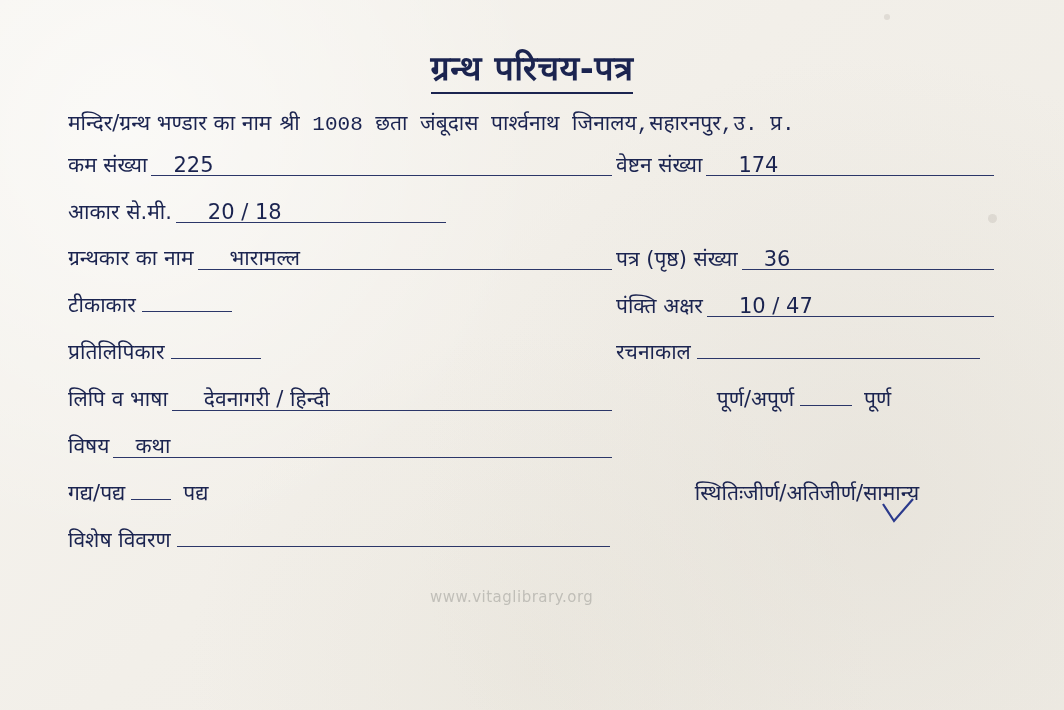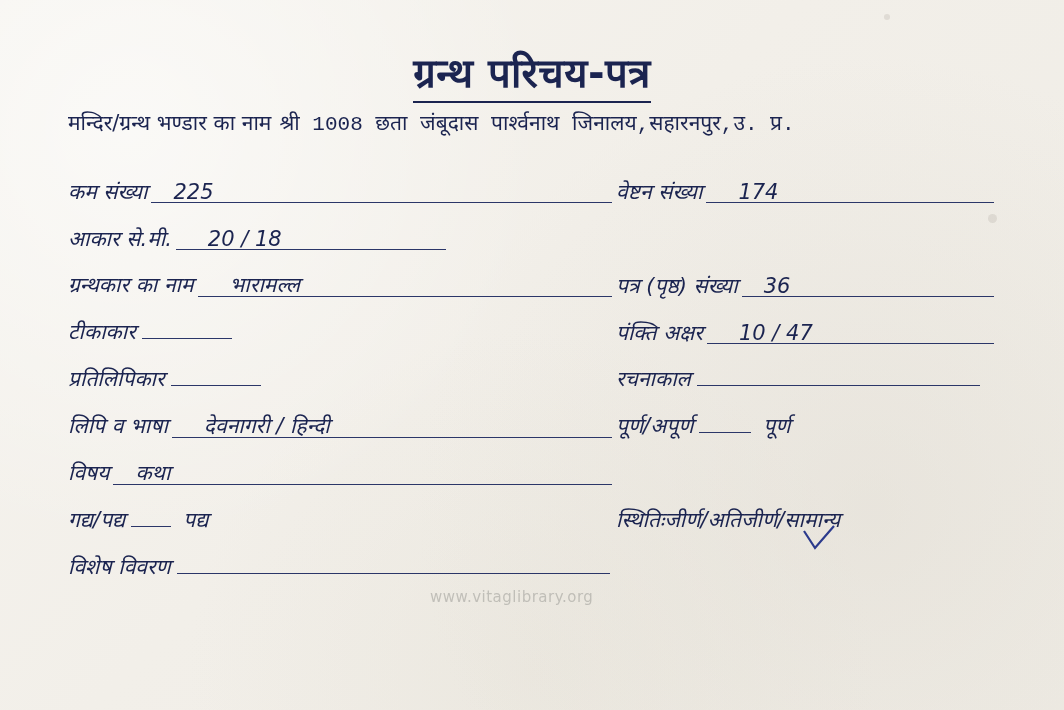--- a/index.html
+++ b/index.html
@@ -28,21 +28,21 @@
       radial-gradient(circle at 82% 72%, rgba(220,215,205,0.40), rgba(255,255,255,0) 45%),
       radial-gradient(circle at 50% 95%, rgba(230,226,216,0.5), rgba(255,255,255,0) 40%);
     pointer-events: none;
   }
   .title {
     position: absolute;
     top: 44px;
     left: 0;
     right: 0;
     text-align: center;
-    font-size: 40px;
+    font-size: 34px;
     font-weight: bold;
     letter-spacing: 0.5px;
     color: #1b2450;
   }
   .title .underline {
     display: inline-block;
     border-bottom: 2px solid #1b2450;
     padding-bottom: 2px;
   }
 
@@ -53,39 +53,38 @@
     right: 40px;
     font-size: 21px;
     color: #1b2450;
     white-space: nowrap;
   }
   .temple-line .lbl { font-weight: normal; margin-top: 44px; }
   .temple-line .val { margin-left: 2px; font-family: Liberation Mono, monospace; }
 
   .rows {
     position: absolute;
-    top: 176px;
+    top: 149px;
     left: 68px;
     width: 930px;
-    font-style: italic;
   }
   .row {
     display: flex;
     height: 47px;
     align-items: flex-start;
   }
   .col {
     display: flex;
     align-items: baseline;
     font-size: 21px;
     white-space: nowrap;
     position: relative;
   }
   .col.left { width: 548px; }
-  .col.right { width: 382px; }
+  .col.right { width: 382px; justify-content: center; }
 
   .lbl {
     color: #1b2450;
   }
   .rule {
     flex: 1 1 auto;
     border-bottom: 1.6px solid #2b3668;
     margin: 0 6px 7px 6px;
     min-width: 10px;
     position: relative;

